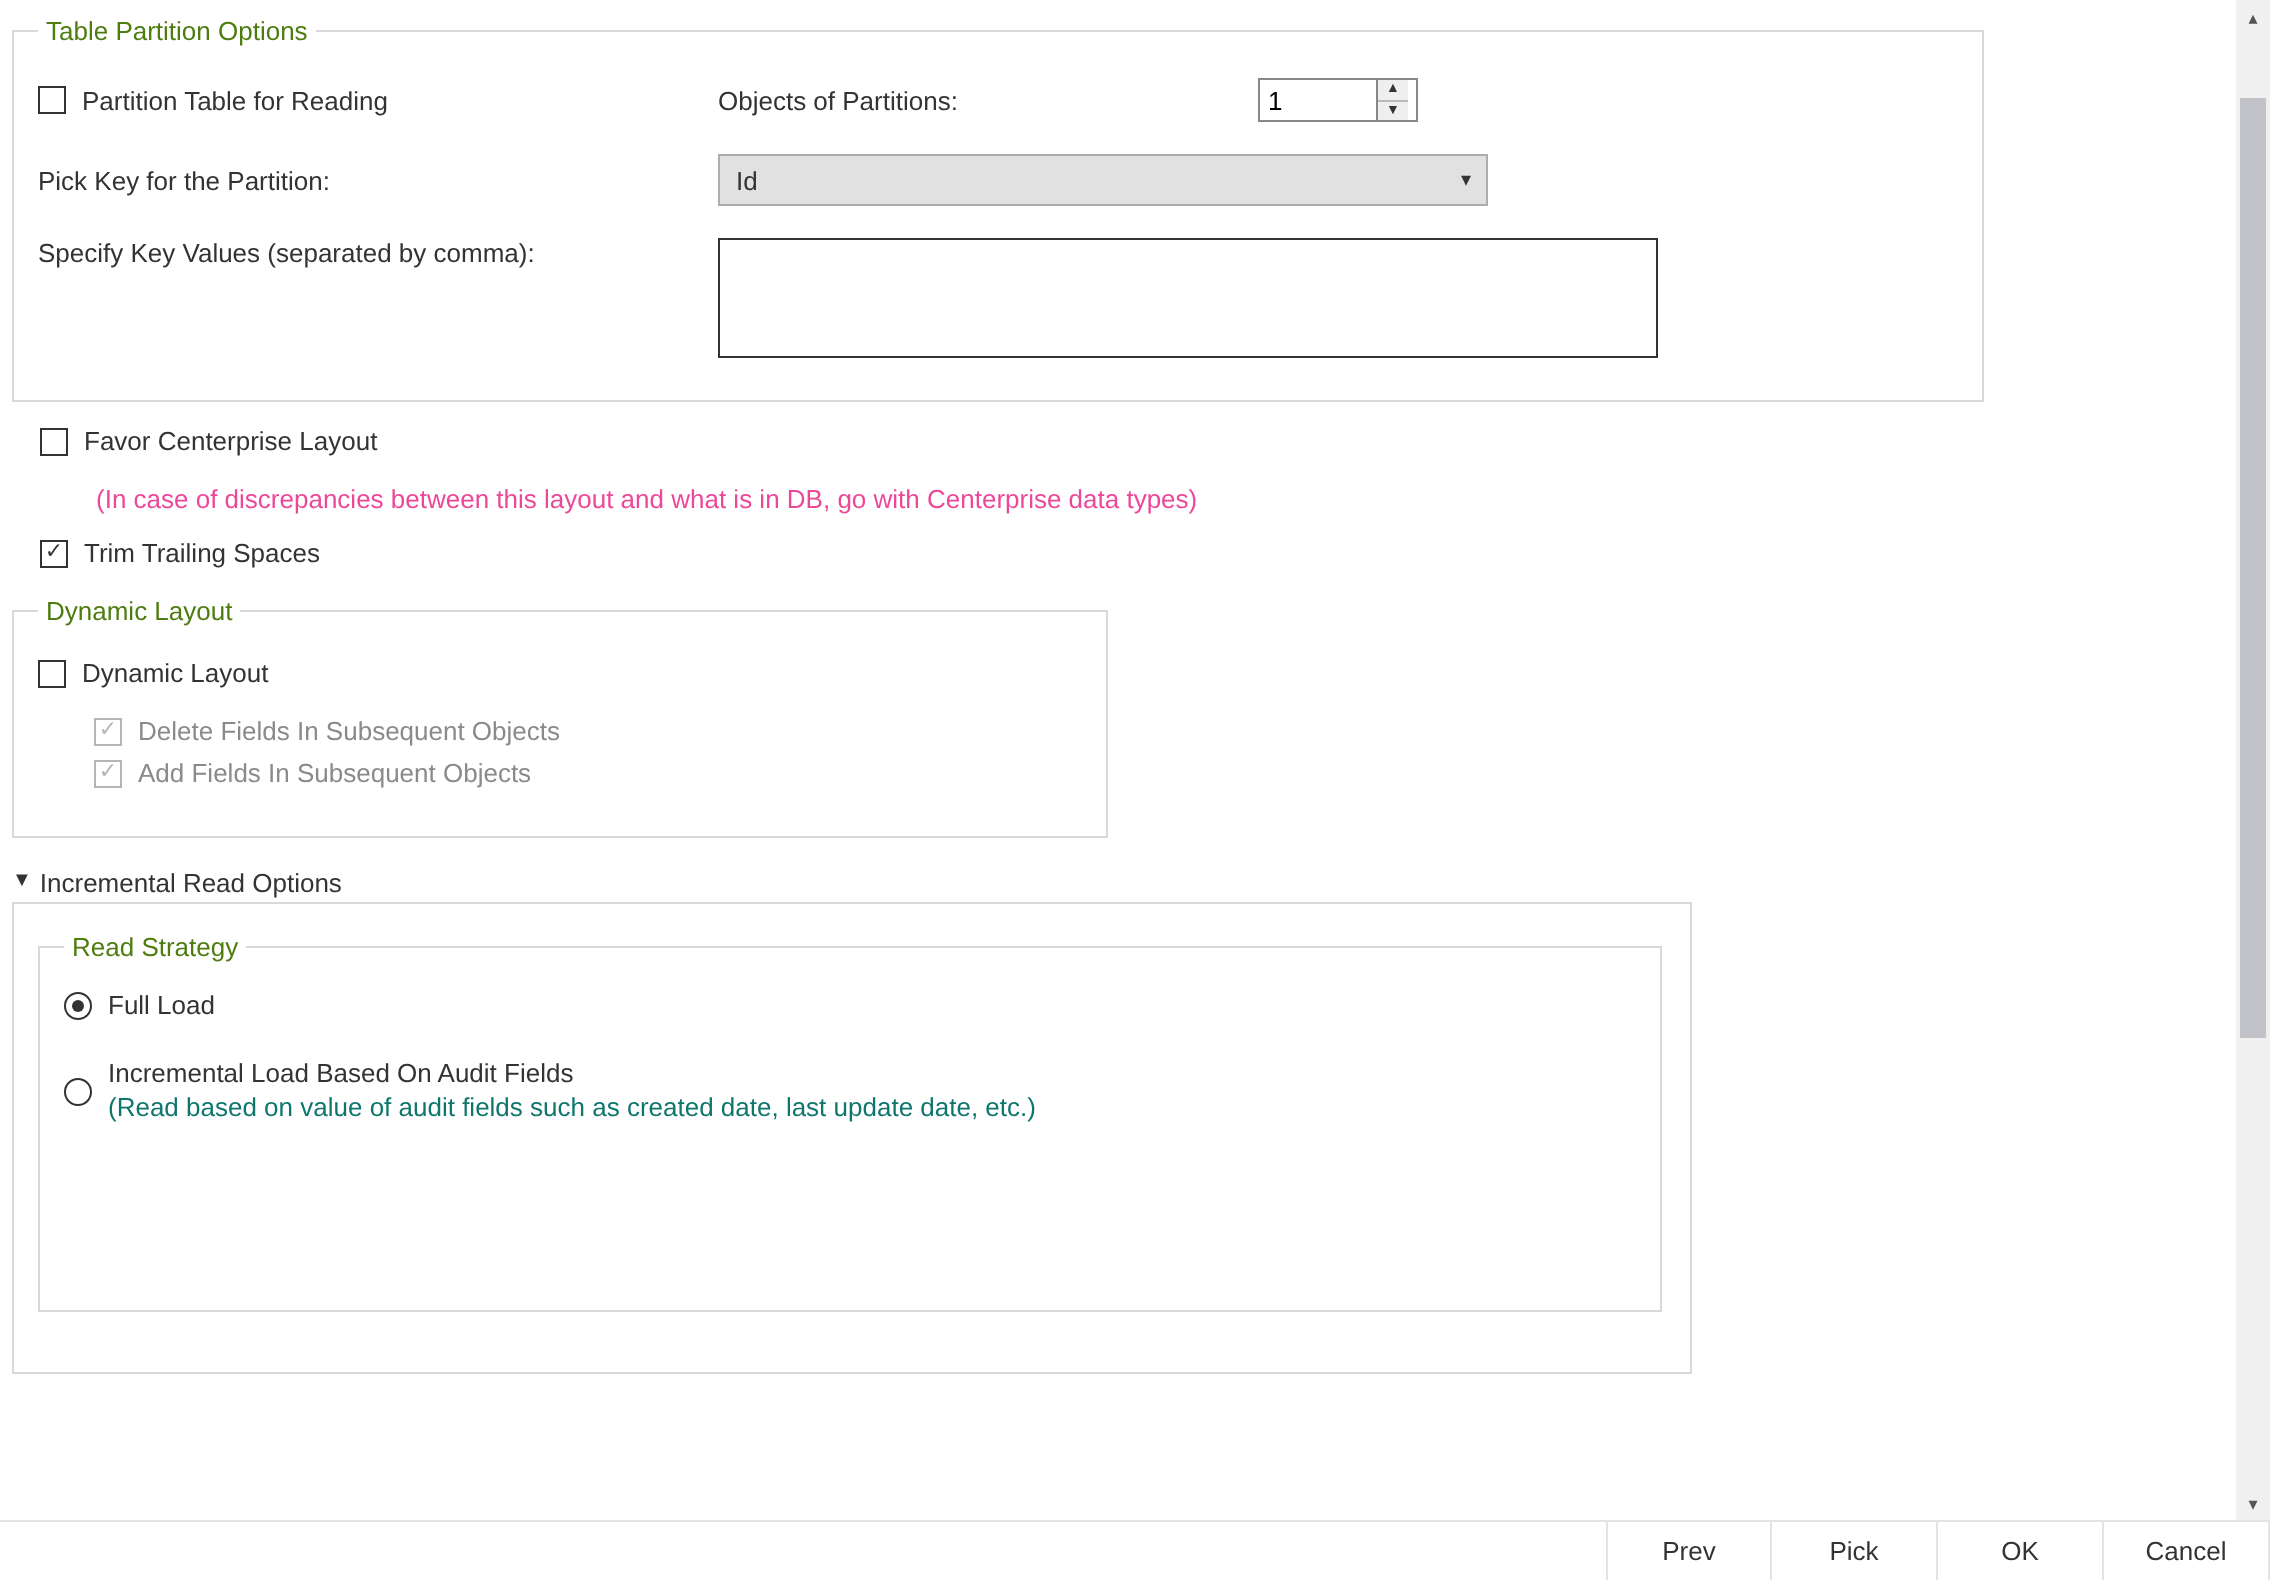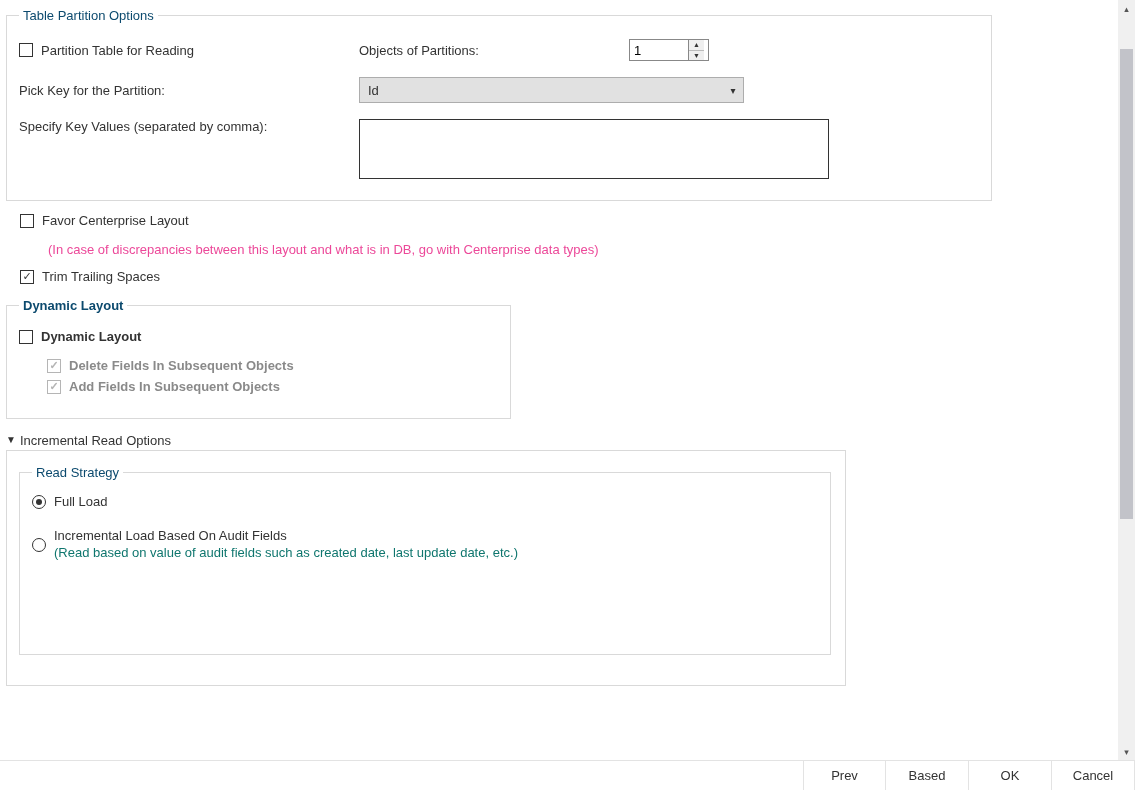--- a/index.html
+++ b/index.html
@@ -50,21 +50,21 @@
     border-radius: 0;
   }
   fieldset {
     border: 1px solid #d9d9d9;
     margin: 0 0 12px 0;
     padding: 16px 12px 18px 12px;
     position: relative;
   }
   legend {
     padding: 0 4px;
-    color: #0c4a6e;
+    color: #4d7c0f;
     font-size: 13px;
   }
   .row { display: flex; align-items: center; margin-bottom: 14px; }
   .row:last-child { margin-bottom: 0; }
   .chk {
     width: 14px; height: 14px;
     border: 1px solid #333;
     background: #fff;
     margin-right: 8px;
     display: inline-flex;
@@ -136,21 +136,21 @@
     background: #fff;
     resize: none;
     font-family: inherit; font-size:13px;
     padding: 4px;
   }
   .indent-note {
     margin: 6px 0 12px 28px;
     color: #ec4899;
   }
   .fs-partition { width: 986px; }
-  .fs-dynamic { width: 505px; font-weight: bold; }
+  .fs-dynamic { width: 548px; }
   .fs-incremental { width: 840px; min-height: 228px; padding-top:8px;}
   .fs-readstrategy { border:1px solid #d9d9d9; width: 812px; margin-top:6px; min-height:190px; padding:14px 12px; }
   .section-toggle {
     display:inline-flex; align-items:center;
     cursor:pointer; margin-bottom:2px;
     font-size:13px;
   }
   .section-toggle .tri {
     display:inline-block; margin-right:4px;
     font-size:10px; line-height:1;
@@ -295,18 +295,18 @@
   <div class="scrollbar-v">
     <div class="arrow">▴</div>
     <div class="track">
       <div class="thumb"></div>
     </div>
     <div class="arrow">▾</div>
   </div>
 
   <div class="button-bar">
     <button>Prev</button>
-    <button>Based</button>
+    <button>Pick</button>
     <button>OK</button>
     <button>Cancel</button>
   </div>
 
 </div>
 
 </body></html>

